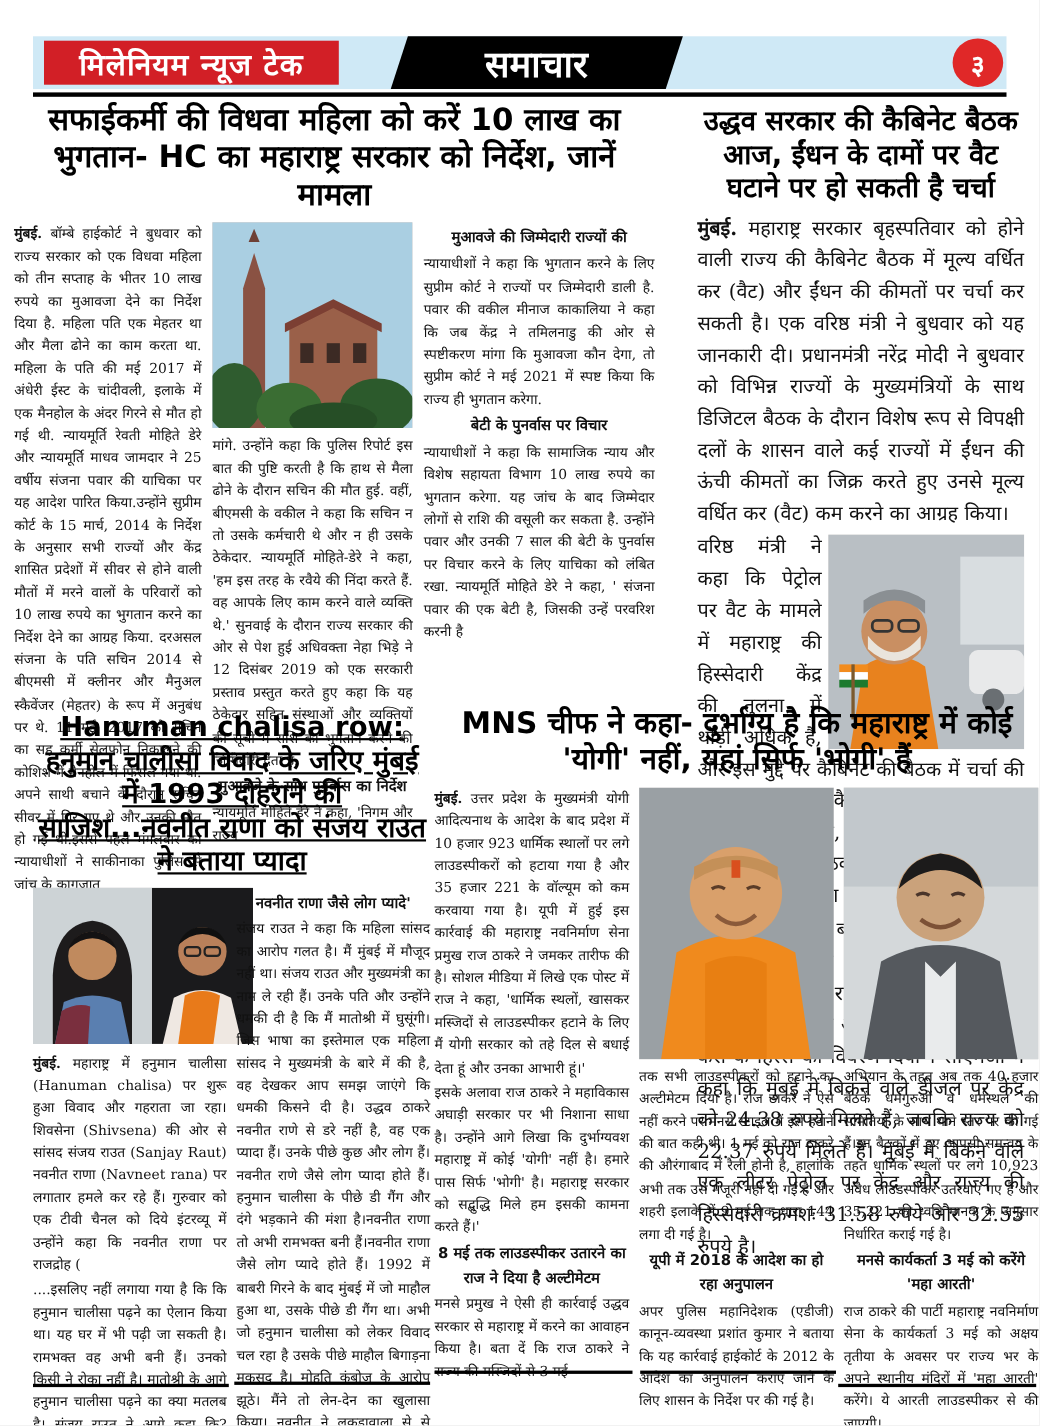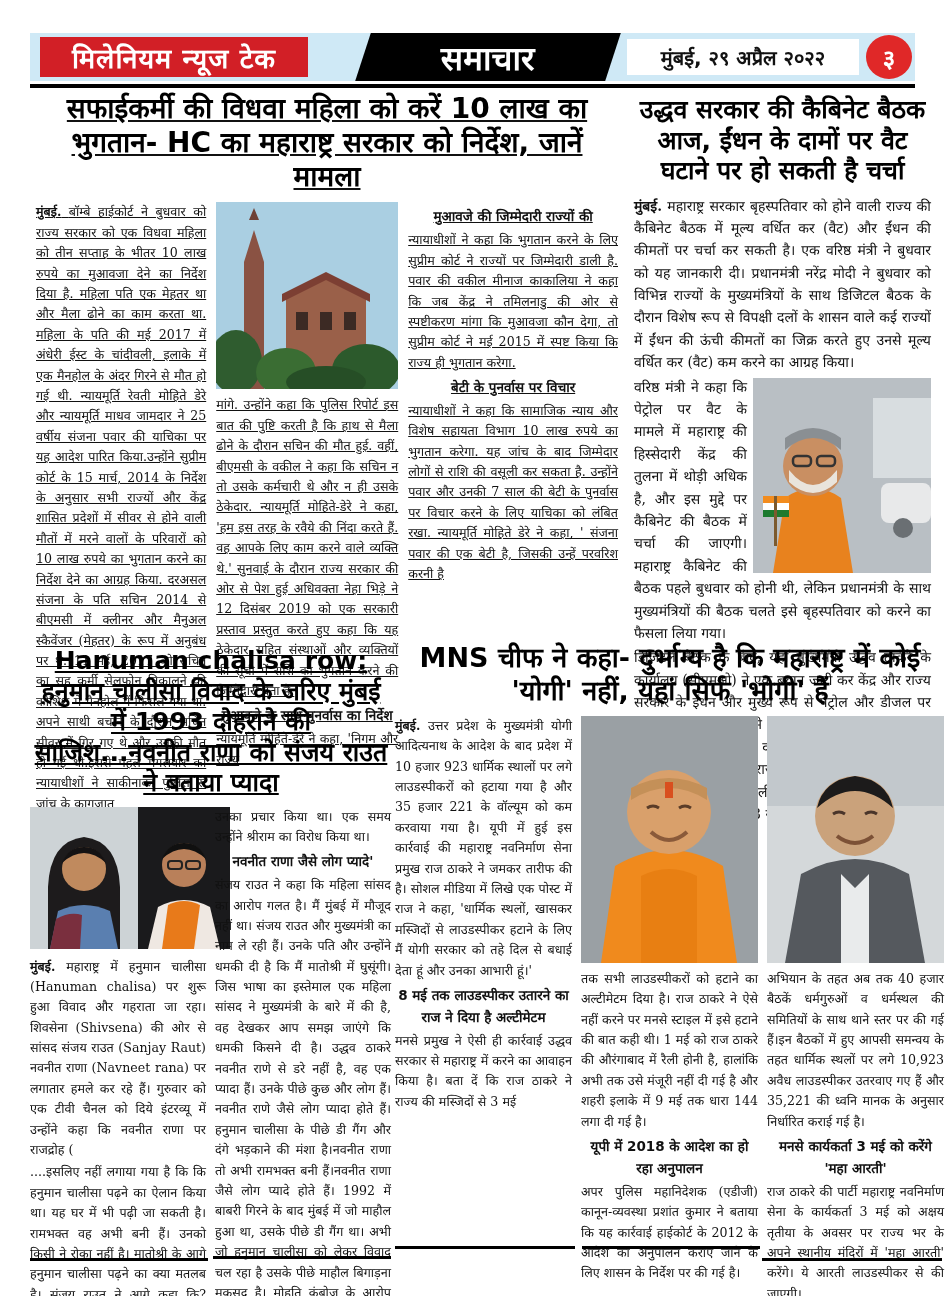--- a/index.html
+++ b/index.html
@@ -27,30 +27,30 @@
             text-align:center;line-height:1.22;}
   .cols{display:flex;gap:10px;}
   .col{text-align:justify;font-size:12.6px;line-height:1.62;}
   .col p{margin:0 0 2px 0;}
   .lead{font-weight:bold;}
   .subhead{font-family:"DejaVu Sans","Liberation Sans",sans-serif;font-weight:bold;font-size:13.5px;
            margin:4px 0 2px 0;text-align:center;}
   .photo{overflow:hidden;background:#ccc;margin-bottom:6px;}
   .photo svg{display:block;width:100%;height:100%;}
   
-  .art-hc{position:absolute;left:36px;top:92px;width:582px;text-decoration:underline;}
+  .art-hc{position:absolute;left:13px;top:92px;width:582px;}
   .art-hc .headline{font-size:28px;}
   .art-hc .cols{margin-top:8px;}
   .art-hc .c1{width:172px;}
   .art-hc .c2{width:182px;}
   .art-hc .c3{width:212px;}
   .hc-photo{width:182px;height:187px;}
   .art-cab{position:absolute;left:634px;top:95px;width:297px;}
   .art-cab .headline{font-size:25px;}
-  .art-cab .body{margin-top:8px;text-align:justify;font-size:14px;line-height:1.6;}
+  .art-cab .body{margin-top:8px;text-align:justify;font-size:18px;line-height:1.6;}
   .art-cab .body p{margin:0 0 2px 0;}
   .uddhav-photo{float:right;width:178px;height:195px;margin:2px 0 4px 6px;}
   .art-ch{position:absolute;left:30px;top:646px;width:362px;}
   .art-ch .headline{font-size:25px;text-decoration:underline;}
   .art-ch .cols{margin-top:8px;gap:9px;}
   .art-ch .col{width:176px;}
   .ch-photos{display:flex;width:200px;height:142px;margin-bottom:8px;}
   .ch-photos .photo{margin:0;}
   .rana-photo{width:108px;height:142px;}
   .raut-photo{width:92px;height:142px;}
@@ -73,23 +73,20 @@
 
 <div class="page">
 
   <div class="band">
     <div class="masthead">
       <span>मिलेनियम न्यूज टेक</span>
     </div>
     <div class="section-box">
       <span>समाचार</span>
     </div>
-    <div class="date-box">
-      <span>मुंबई, २९ अप्रैल २०२२</span>
-    </div>
     <div class="page-circle">
       <span>३</span>
     </div>
   </div>
   <div class="toprule"></div>
 
   <div class="art-hc">
     <div class="headline">सफाईकर्मी की विधवा महिला को करें 10 लाख का भुगतान- HC का महाराष्ट्र  सरकार को निर्देश, जानें मामला</div>
     <div class="cols">
       <div class="col c1">
@@ -112,21 +109,21 @@
             <ellipse cx="150" cy="168" rx="34" ry="26" fill="#2c5a2c"></ellipse>
             <ellipse cx="110" cy="180" rx="40" ry="16" fill="#264e26"></ellipse>
           </svg>
         </div>
         <p>मांगे. उन्होंने कहा कि पुलिस रिपोर्ट इस बात की पुष्टि करती है कि हाथ से मैला ढोने के दौरान सचिन की मौत हुई. वहीं, बीएमसी के वकील ने कहा कि सचिन न तो उसके कर्मचारी थे और न ही उसके ठेकेदार. न्यायमूर्ति मोहिते-डेरे ने कहा, 'हम इस तरह के रवैये की निंदा करते हैं. वह आपके लिए काम करने वाले व्यक्ति थे.' सुनवाई के दौरान राज्य सरकार की ओर से पेश हुई अधिवक्ता नेहा भिड़े ने 12 दिसंबर 2019 को एक सरकारी प्रस्ताव प्रस्तुत करते हुए कहा कि यह ठेकेदार सहित संस्थाओं और व्यक्तियों की सूची में राशि का भुगतान करने की जिम्मेदारी देता है.</p>
         <div class="subhead">मुआवजे के साथ पुनर्वास का निर्देश</div>
         <p>न्यायमूर्ति मोहिते-डेरे ने कहा, 'निगम और राज्य</p>
       </div>
       <div class="col c3">
         <div class="subhead">मुआवजे की जिम्मेदारी राज्यों की</div>
-        <p>न्यायाधीशों ने कहा कि भुगतान करने के लिए सुप्रीम कोर्ट ने राज्यों पर जिम्मेदारी डाली है. पवार की वकील मीनाज काकालिया ने कहा कि जब केंद्र ने तमिलनाडु की ओर से स्पष्टीकरण मांगा कि मुआवजा कौन देगा, तो सुप्रीम कोर्ट ने मई 2015 में स्पष्ट किया कि राज्य ही भुगतान करेगा.</p>
+        <p>न्यायाधीशों ने कहा कि भुगतान करने के लिए सुप्रीम कोर्ट ने राज्यों पर जिम्मेदारी डाली है. पवार की वकील मीनाज काकालिया ने कहा कि जब केंद्र ने तमिलनाडु की ओर से स्पष्टीकरण मांगा कि मुआवजा कौन देगा, तो सुप्रीम कोर्ट ने मई 2021 में स्पष्ट किया कि राज्य ही भुगतान करेगा.</p>
         <div class="subhead">बेटी के पुनर्वास पर विचार</div>
         <p>न्यायाधीशों ने कहा कि सामाजिक न्याय और विशेष सहायता विभाग 10 लाख रुपये का भुगतान करेगा. यह जांच के बाद जिम्मेदार लोगों से राशि की वसूली कर सकता है. उन्होंने पवार और उनकी 7 साल की बेटी के पुनर्वास पर विचार करने के लिए याचिका को लंबित रखा. न्यायमूर्ति मोहिते डेरे ने कहा, ' संजना पवार की एक बेटी है, जिसकी उन्हें परवरिश करनी है</p>
       </div>
     </div>
   </div>
 
   <div class="art-cab">
     <div class="headline">उद्धव सरकार की कैबिनेट बैठक आज, ईंधन के दामों पर वैट घटाने पर हो सकती है चर्चा</div>
     <div class="body">
       <p><span class="lead">मुंबई.</span>
@@ -181,33 +178,33 @@
               <path d="M10 142 L20 100 Q46 86 72 100 L82 142 Z" fill="#efe8e2"></path>
               <path d="M24 142 L30 98 Q46 90 62 98 L56 142 Z" fill="#e87a1a"></path>
             </svg>
           </div>
         </div>
         <p><span class="lead">मुंबई.</span>
            <span>महाराष्ट्र में हनुमान चालीसा (Hanuman chalisa) पर शुरू हुआ विवाद और गहराता जा रहा। शिवसेना (Shivsena) की ओर से सांसद संजय राउत (Sanjay Raut) नवनीत राणा (Navneet rana) पर लगातार हमले कर रहे हैं। गुरुवार को एक टीवी चैनल को दिये इंटरव्यू में उन्होंने कहा कि नवनीत राणा पर राजद्रोह (</span></p>
         <p>....इसलिए नहीं लगाया गया है कि कि हनुमान चालीसा पढ़ने का ऐलान किया था। यह घर में भी पढ़ी जा सकती है। रामभक्त वह अभी बनी हैं। उनको किसी ने रोका नहीं है। मातोश्री के आगे हनुमान चालीसा पढ़ने का क्या मतलब है। संजय राउत ने आगे कहा कि? अमरावती वाली वह सांसद निर्दलीय नहीं हैं। वह कांग्रेस और एनसीपी के समर्थन से चुनकर आई थीं। अब जय श्रीराम का नारा दे रही हैं। शरद पवार ने</p>
       </div>
       <div class="col">
-        <p>उनका प्रचार किया था। एक समय उन्होंने श्रीराम का विरोध किया था।</p>
         <div class="subhead">नवनीत राणा जैसे लोग प्यादे'</div>
         <p>संजय राउत ने कहा कि महिला सांसद का आरोप गलत है। मैं मुंबई में मौजूद नहीं था। संजय राउत और मुख्यमंत्री का नाम ले रही हैं। उनके पति और उन्होंने धमकी दी है कि मैं मातोश्री में घुसूंगी। जिस भाषा का इस्तेमाल एक महिला सांसद ने मुख्यमंत्री के बारे में की है, वह देखकर आप समझ जाएंगे कि धमकी किसने दी है। उद्धव ठाकरे नवनीत राणे से डरे नहीं है, वह एक प्यादा हैं। उनके पीछे कुछ और लोग हैं। नवनीत राणे जैसे लोग प्यादा होते हैं। हनुमान चालीसा के पीछे डी गैंग और दंगे भड़काने की मंशा है।नवनीत राणा तो अभी रामभक्त बनी हैं।नवनीत राणा जैसे लोग प्यादे होते हैं। 1992 में बाबरी गिरने के बाद मुंबई में जो माहौल हुआ था, उसके पीछे डी गैंग था। अभी जो हनुमान चालीसा को लेकर विवाद चल रहा है उसके पीछे माहौल बिगाड़ना मकसद है। मोहति कंबोज के आरोप झूठे। मैंने तो लेन-देन का खुलासा किया। नवनीत ने लकड़ावाला से से लोन लिया था। मैंने तो जांच की बात की थी तो डरूंगा क्यों।</p>
       </div>
     </div>
   </div>
 
   <div class="art-mns">
     <div class="headline">MNS चीफ ने कहा- दुर्भाग्य है कि महाराष्ट्र में कोई 'योगी' नहीं, यहां सिर्फ 'भोगी' हैं</div>
     <div class="cols">
       <div class="col">
         <p><span class="lead">मुंबई.</span>
            <span>उत्तर प्रदेश के मुख्यमंत्री योगी आदित्यनाथ के आदेश के बाद प्रदेश में 10 हजार 923 धार्मिक स्थालों पर लगे लाउडस्पीकरों को हटाया गया है और 35 हजार 221 के वॉल्यूम को कम करवाया गया है। यूपी में हुई इस कार्रवाई की महाराष्ट्र नवनिर्माण सेना प्रमुख राज ठाकरे ने जमकर तारीफ की है। सोशल मीडिया में लिखे एक पोस्ट में राज ने कहा, 'धार्मिक स्थलों, खासकर मस्जिदों से लाउडस्पीकर हटाने के लिए मैं योगी सरकार को तहे दिल से बधाई देता हूं और उनका आभारी हूं।'</span></p>
+        <p>इसके अलावा राज ठाकरे ने महाविकास अघाड़ी सरकार पर भी निशाना साधा है। उन्होंने आगे लिखा कि दुर्भाग्यवश महाराष्ट्र  में कोई 'योगी' नहीं है। हमारे पास सिर्फ 'भोगी' है। महाराष्ट्र  सरकार को सद्बुद्धि मिले हम इसकी कामना करते हैं।'</p>
         <div class="subhead">8 मई तक लाउडस्पीकर उतारने का राज ने दिया है अल्टीमेटम</div>
         <p>मनसे प्रमुख ने ऐसी ही कार्रवाई उद्धव सरकार से महाराष्ट्र  में करने का आवाहन किया है। बता दें कि राज ठाकरे ने राज्य की मस्जिदों से 3 मई</p>
       </div>
       <div class="col">
         <div class="photo yogi-photo">
           <svg viewBox="0 0 177 247" preserveAspectRatio="none">
             <rect width="177" height="247" fill="#9aa0a4"></rect>
             <path d="M20 247 L34 150 Q88 118 142 150 L156 247 Z" fill="#f08a1d"></path>
             <circle cx="88" cy="96" r="42" fill="#d9a06b"></circle>
             <path d="M50 84 Q88 60 126 84 L126 72 Q88 52 50 72 Z" fill="#c49058"></path>

